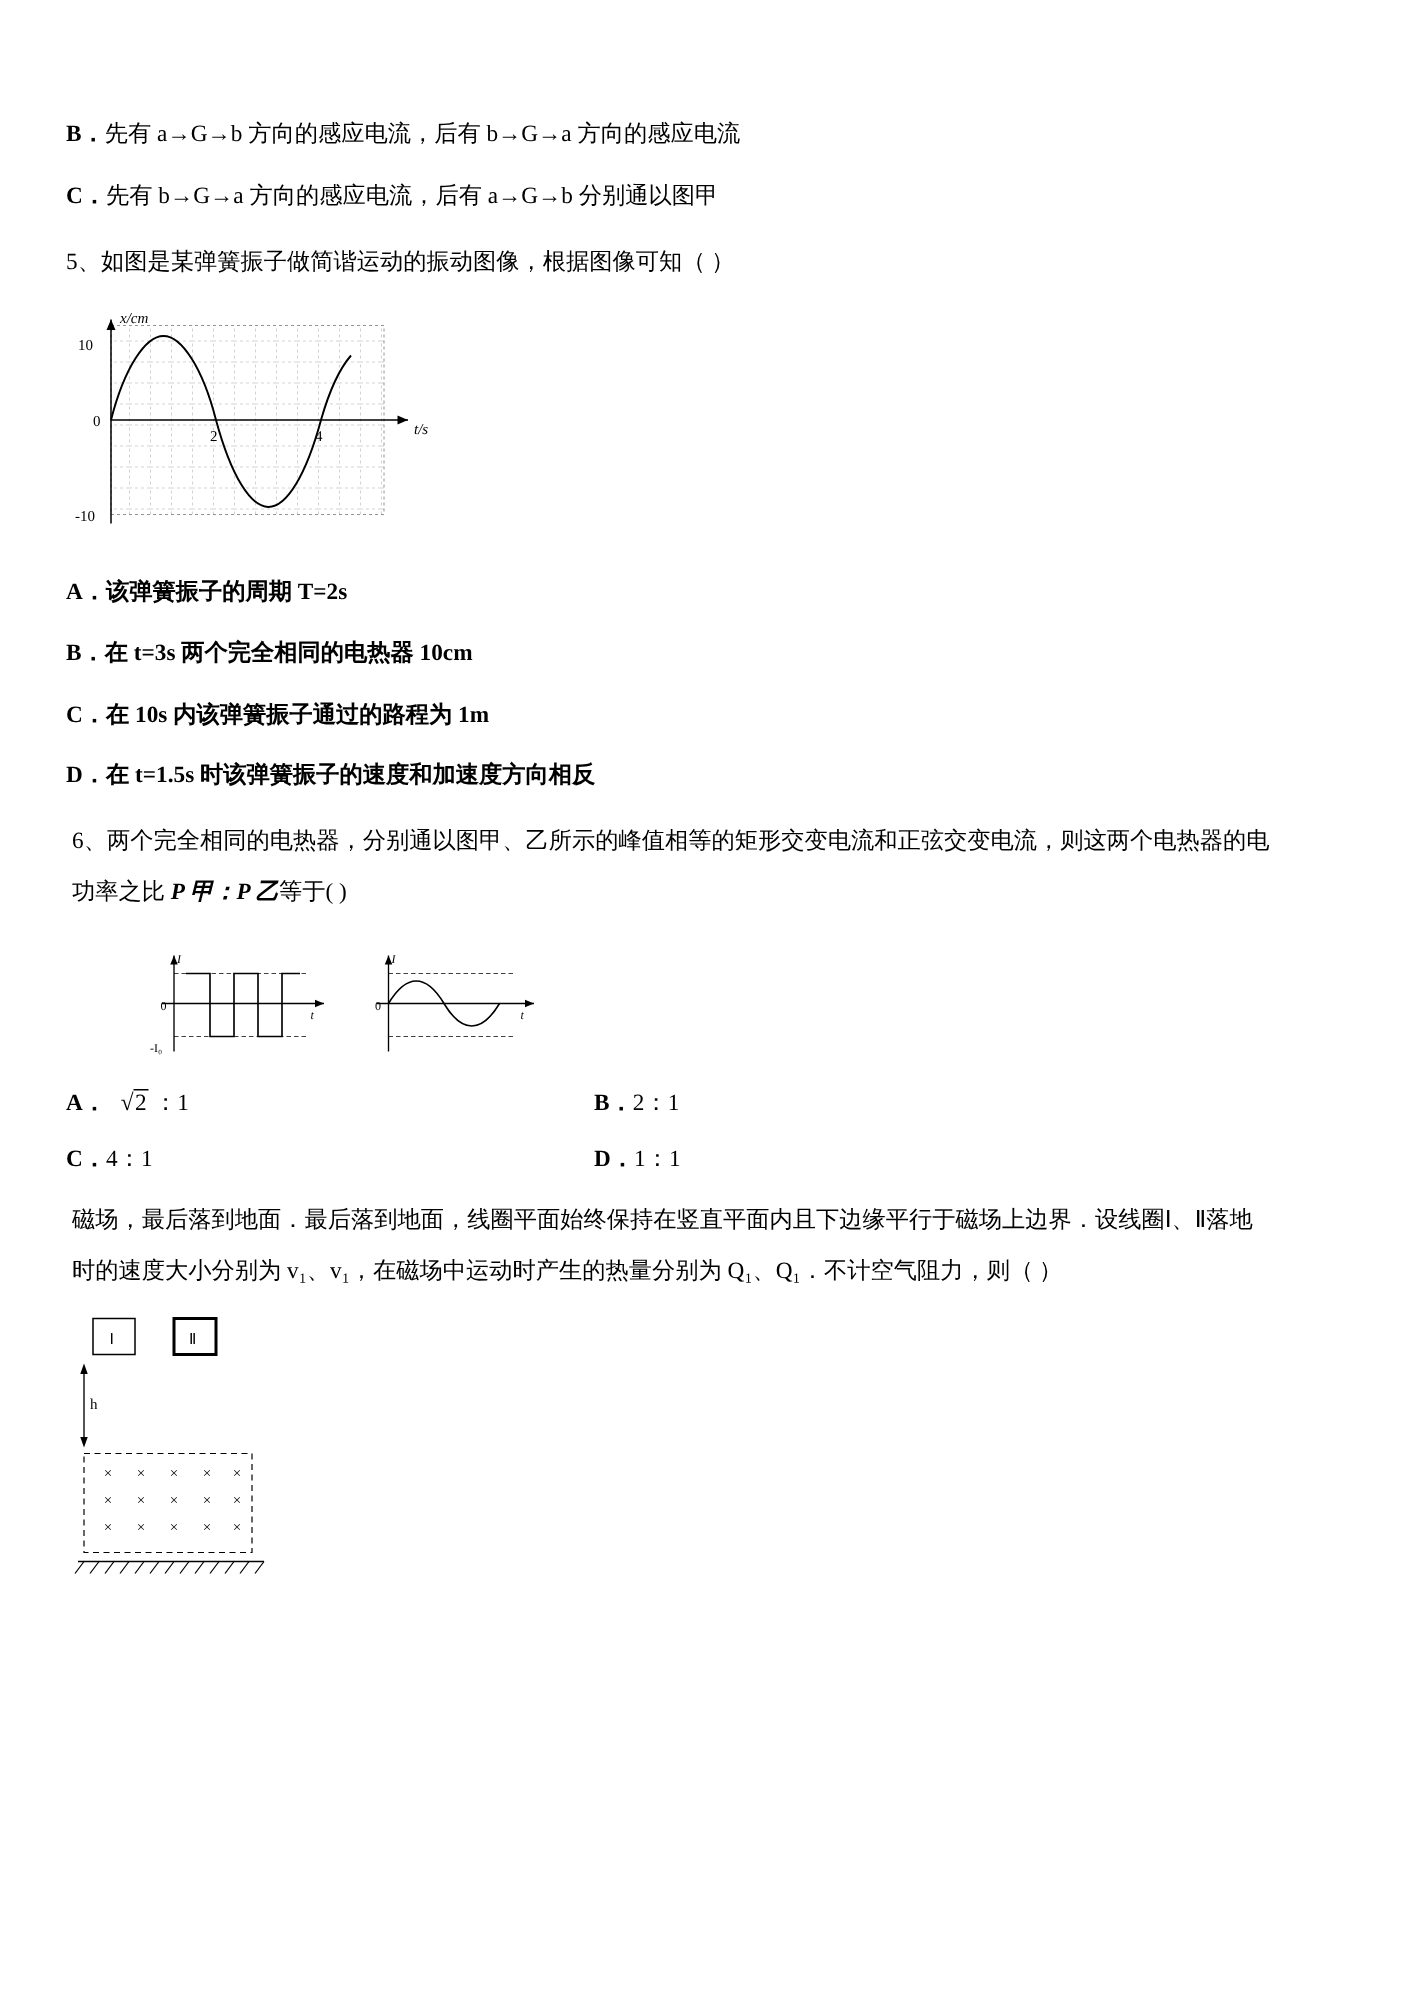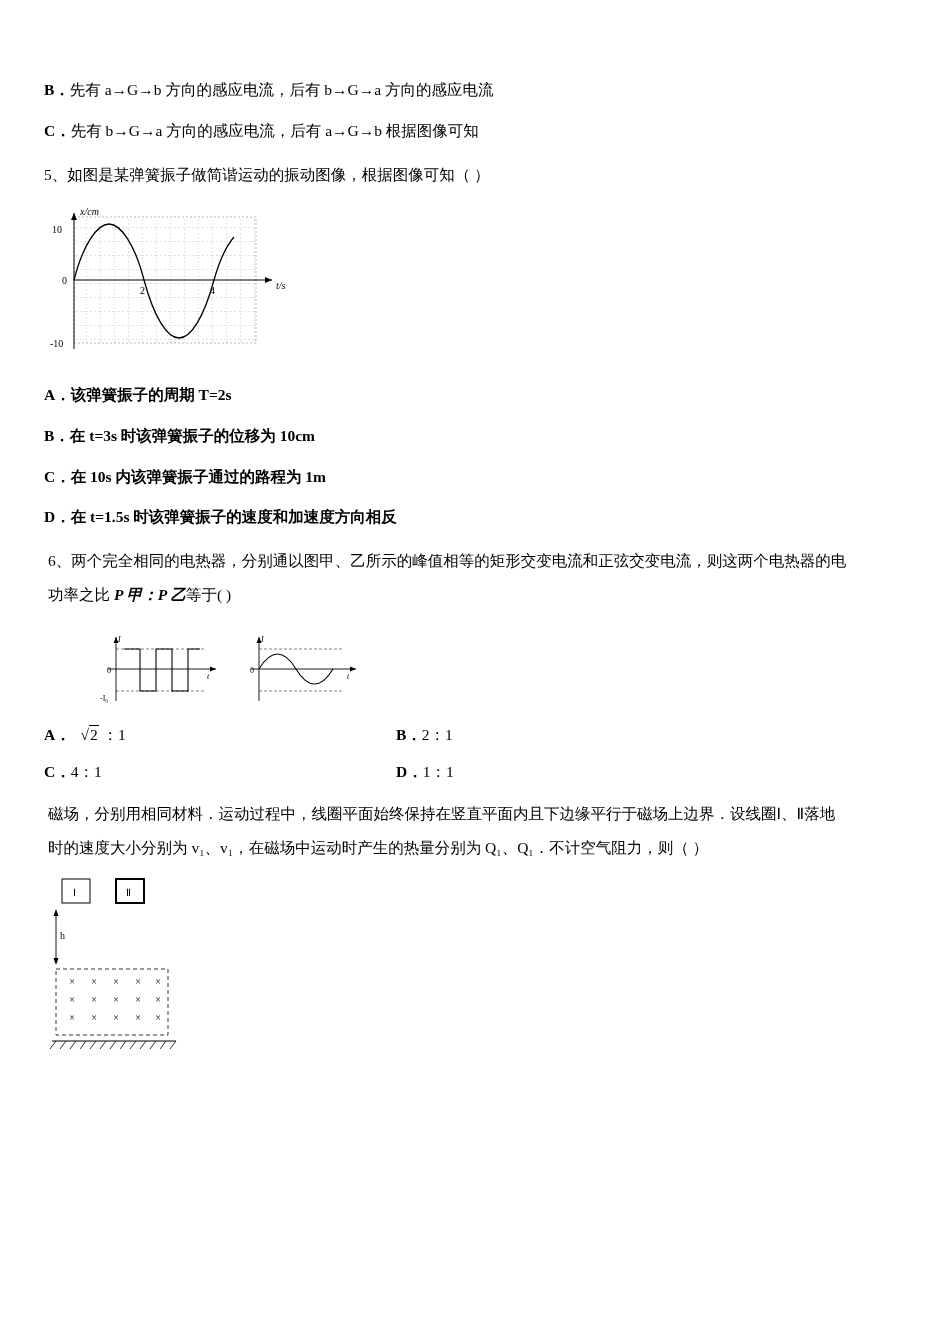--- a/index.html
+++ b/index.html
@@ -23,21 +23,21 @@
 </head>
 <body>
 
 <div class="page">
   <div class="content">
 
     <div class="opt">
       <span class="bold">B．</span><span>先有 a→G→b 方向的感应电流，后有 b→G→a 方向的感应电流</span>
     </div>
     <div class="opt">
-      <span class="bold">C．</span><span>先有 b→G→a 方向的感应电流，后有 a→G→b 根据图像可知</span>
+      <span class="bold">C．</span><span>先有 b→G→a 方向的感应电流，后有 a→G→b 分别通以图甲</span>
     </div>
 
     <div class="q">5、如图是某弹簧振子做简谐运动的振动图像，根据图像可知（        ）</div>
 
     <div class="figwrap">
       <svg width="290" height="160" viewBox="0 0 290 160">
         <defs>
           <pattern id="grid5" width="14" height="14" patternUnits="userSpaceOnUse">
             <path d="M 14 0 L 0 0 0 14" fill="none" stroke="#888" stroke-width="0.5" stroke-dasharray="2,2"></path>
           </pattern>
@@ -60,21 +60,21 @@
         <text x="232" y="90" font-family="Liberation Serif, serif" font-size="10" font-style="italic">t/s</text>
       </svg>
     </div>
 
     <div class="spacer"></div>
 
     <div class="opt">
       <span class="bold">A．</span><span class="bold">该弹簧振子的周期 T=2s</span>
     </div>
     <div class="opt">
-      <span class="bold">B．</span><span class="bold">在 t=3s 时该弹簧振子的位移为 10cm</span>
+      <span class="bold">B．</span><span class="bold">在 t=3s 两个完全相同的电热器 10cm</span>
     </div>
     <div class="opt">
       <span class="bold">C．</span><span class="bold">在 10s 内该弹簧振子通过的路程为 1m</span>
     </div>
     <div class="opt">
       <span class="bold">D．</span><span class="bold">在 t=1.5s 时该弹簧振子的速度和加速度方向相反</span>
     </div>
 
     <div class="para">6、两个完全相同的电热器，分别通以图甲、乙所示的峰值相等的矩形交变电流和正弦交变电流，则这两个电热器的电</div>
     <div class="para">
@@ -122,21 +122,21 @@
     <div class="optrow">
       <div class="c1">
         <span class="bold">C．</span><span>4：1</span>
       </div>
       <div class="c2">
         <span class="bold">D．</span><span>1：1</span>
       </div>
     </div>
 
 
-    <div class="para">磁场，分别用相同材料．运动过程中，线圈平面始终保持在竖直平面内且下边缘平行于磁场上边界．设线圈Ⅰ、Ⅱ落地</div>
+    <div class="para">磁场，最后落到地面．最后落到地面，线圈平面始终保持在竖直平面内且下边缘平行于磁场上边界．设线圈Ⅰ、Ⅱ落地</div>
     <div class="para">时的速度大小分别为 v₁、v₁，在磁场中运动时产生的热量分别为 Q₁、Q₁．不计空气阻力，则（        ）</div>
 
     <div class="figwrap" style="margin-top:10px;">
       <svg width="200" height="180" viewBox="0 0 200 180">
 
         <rect x="18" y="6" width="28" height="24" fill="none" stroke="#000" stroke-width="1"></rect>
         <text x="29" y="23" font-family="Liberation Serif, serif" font-size="10">Ⅰ</text>
 
         <rect x="72" y="6" width="28" height="24" fill="none" stroke="#000" stroke-width="2"></rect>
         <text x="82" y="23" font-family="Liberation Serif, serif" font-size="10">Ⅱ</text>

